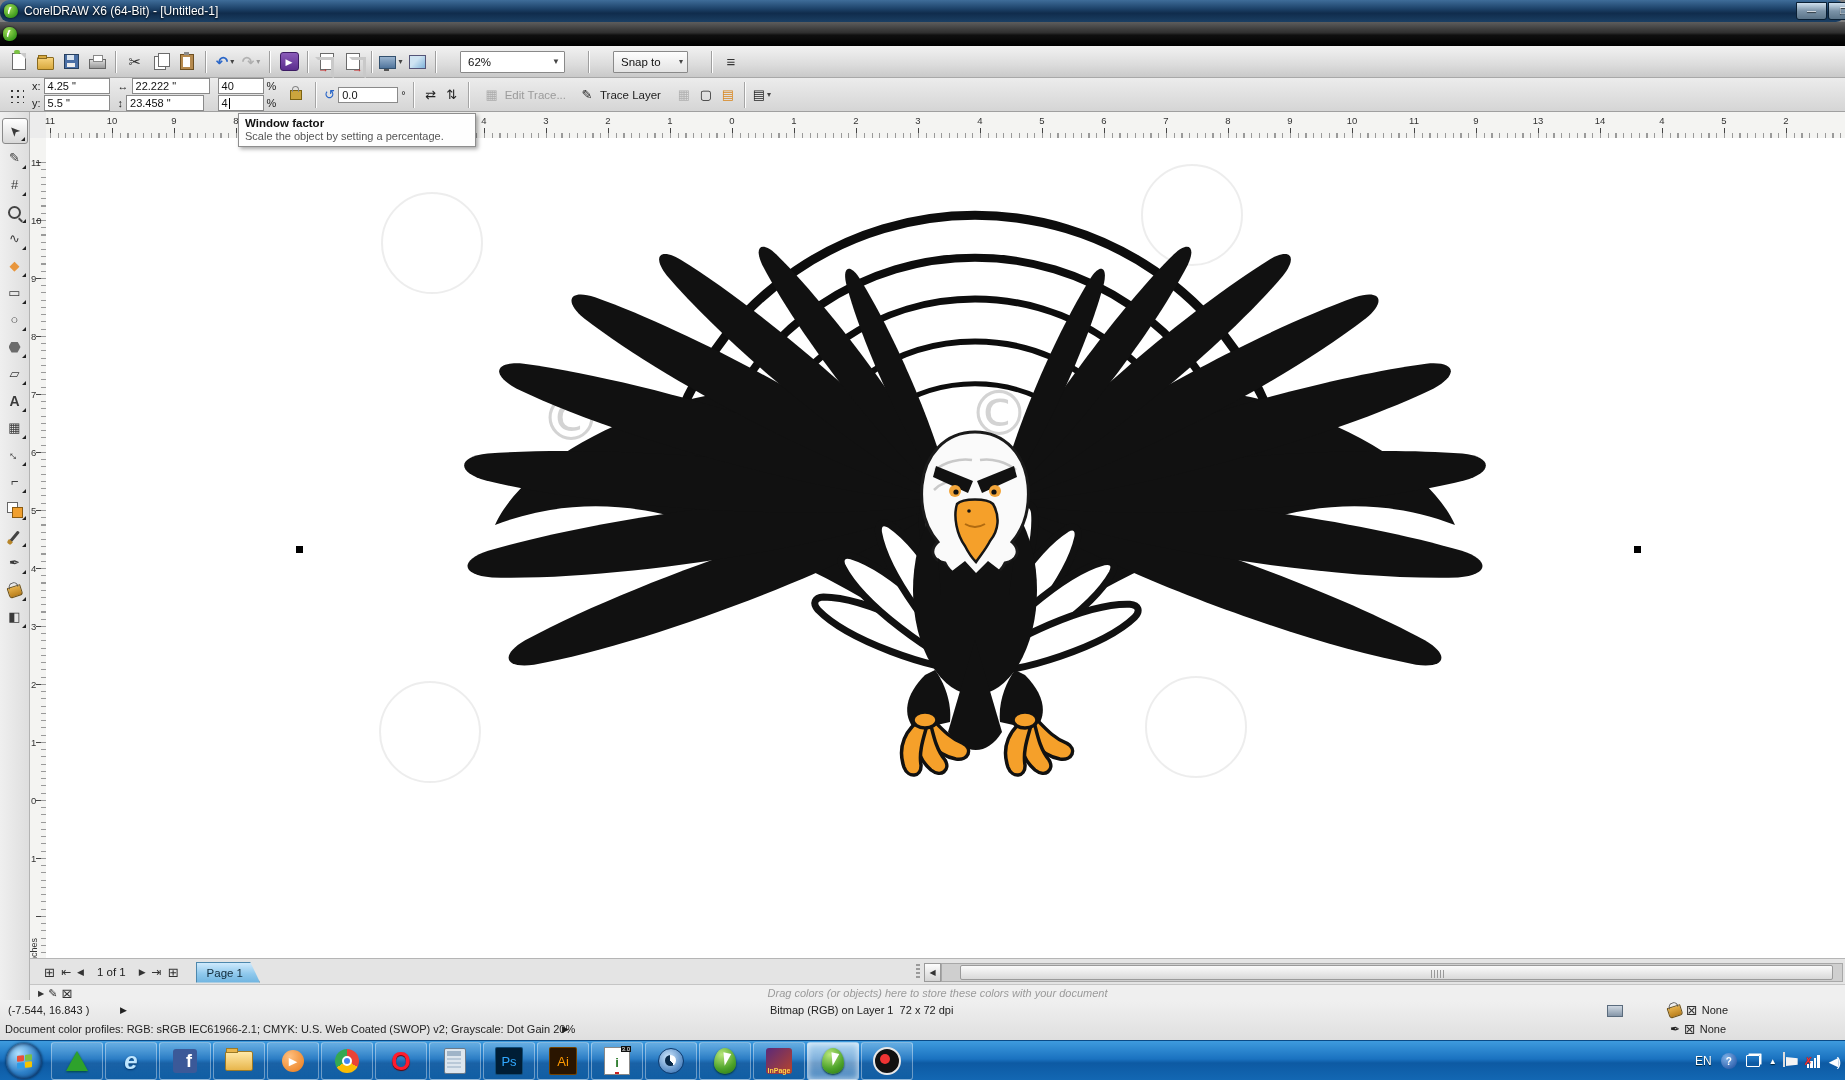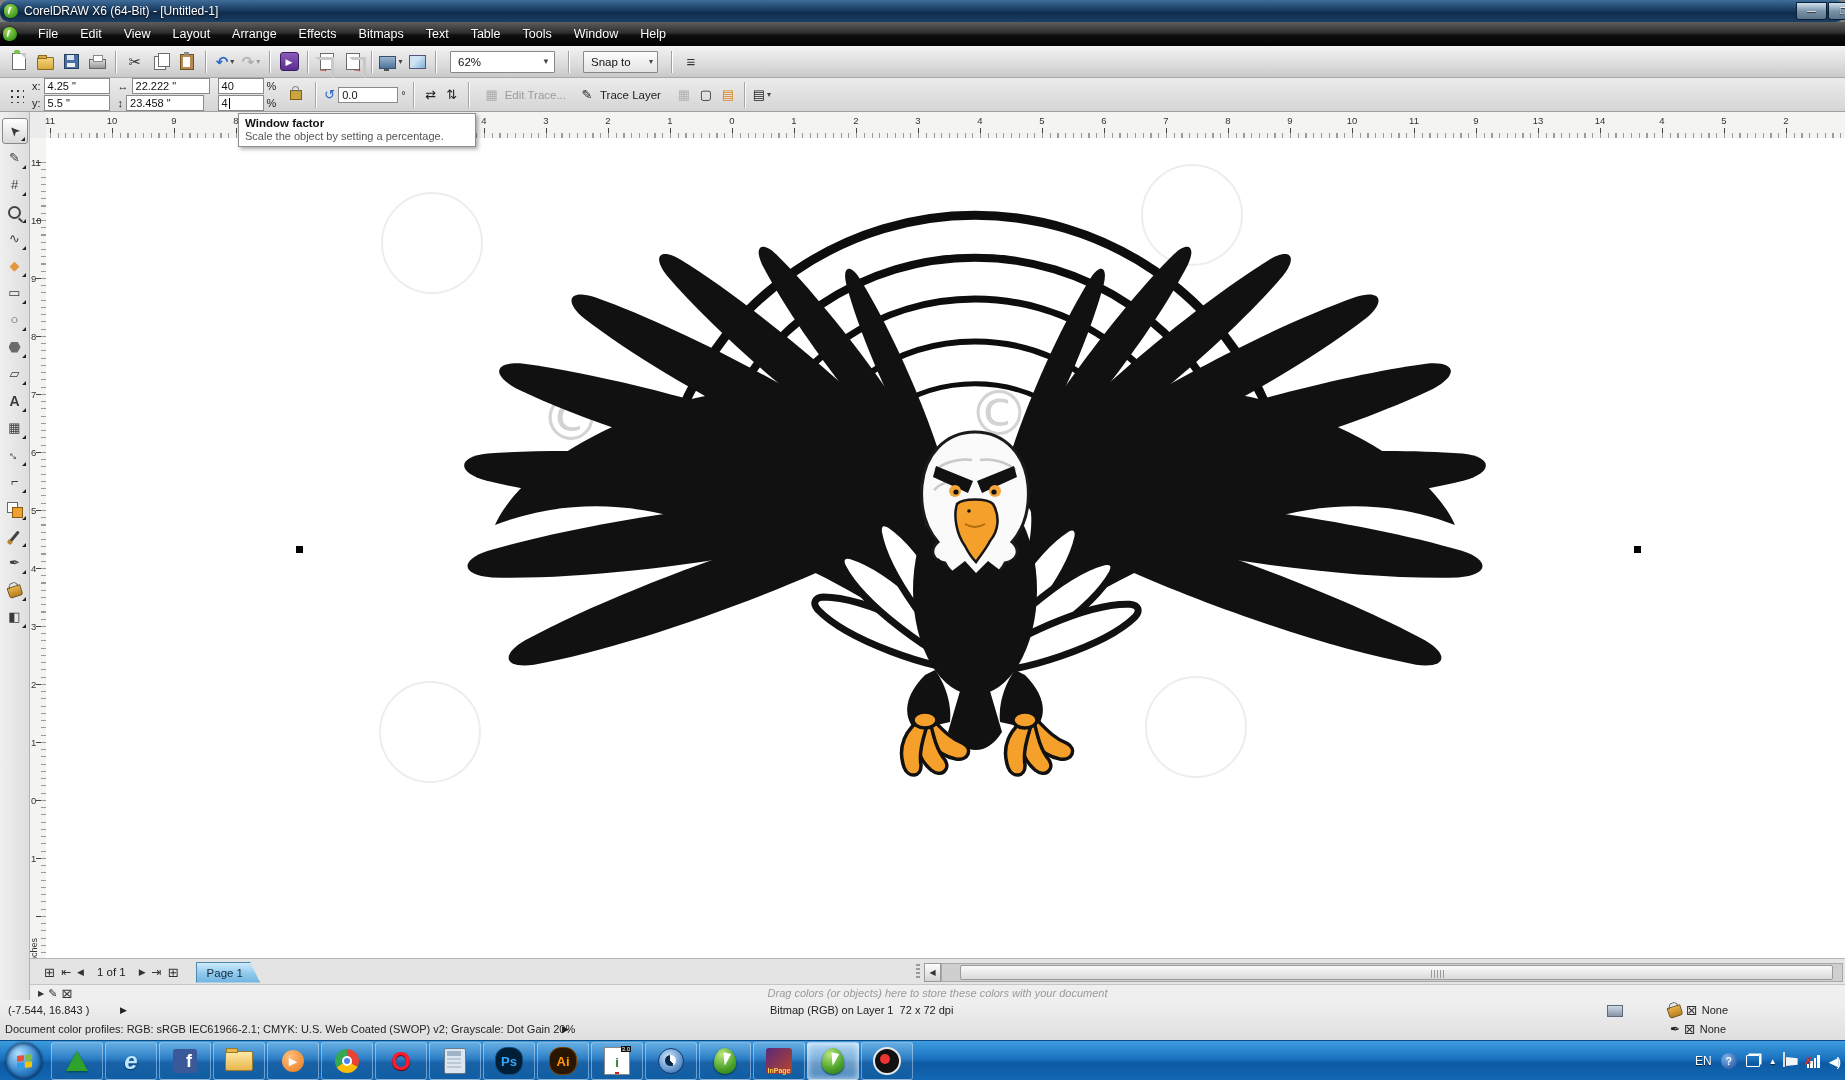--- a/index.html
+++ b/index.html
@@ -29,21 +29,21 @@
   #stdbar{position:absolute;left:0;top:46px;width:1845px;height:32px;
     background:linear-gradient(#f2f2f2,#dcdcdc 60%,#c9c9c9);border-bottom:1px solid #a8a8a8;
     display:flex;align-items:center;padding-left:6px;box-sizing:border-box;}
   .tbtn{display:flex;align-items:center;justify-content:center;min-width:24px;height:24px;
     border-radius:2px;margin:0 1px;position:relative;}
   .tbtn.dis{opacity:.45;}
   .tsep{width:1px;height:22px;background:#9f9f9f;border-right:1px solid #fff;margin:0 5px;}
   .dd{font-size:8px;color:#444;margin-left:2px;}
   .ticon{font-size:15px;color:#333;line-height:16px;display:inline-block;}
   .tcombo,.tsnap{display:flex;align-items:center;background:#fff;border:1px solid #898989;
-    height:20px;font-size:11.5px;padding:0 4px 0 7px;margin:0 8px;border-radius:1px;color:#111;}
+    height:20px;font-size:11.5px;padding:0 4px 0 7px;margin:0 18px;border-radius:1px;color:#111;}
   .tcombo{width:92px;justify-content:space-between;}
   .tsnap{background:linear-gradient(#fdfdfd,#e3e3e3);width:62px;justify-content:space-between;}
   
   .i-new,.i-docpage{width:12px;height:15px;background:#fff;border:1px solid #6b6b6b;position:relative;}
   .i-new::after,.i-docpage::after{content:"";position:absolute;right:-1px;top:-1px;border:3px solid #c9c9c9;
     border-left-color:transparent;border-bottom-color:transparent;}
   .i-new::before{content:"";position:absolute;left:1px;top:-4px;width:6px;height:4px;background:#7ac143;border-radius:2px;}
   .i-open{width:15px;height:11px;background:linear-gradient(#f7d37c,#d8a93f);border:1px solid #8a6a1e;
     border-radius:1px;position:relative;margin-top:3px;}
   .i-open::before{content:"";position:absolute;left:0;top:-3px;width:7px;height:2px;background:#d8a93f;border:1px solid #8a6a1e;}
@@ -196,21 +196,21 @@
     color:#fff;font-size:11px;display:flex;align-items:center;justify-content:center;}
   .chromeic{width:24px;height:24px;border-radius:50%;position:relative;
     background:conic-gradient(#ea4335 0 33%,#fbbc05 33% 66%,#34a853 66% 100%);}
   .chromeic::after{content:"";position:absolute;left:7px;top:7px;width:10px;height:10px;border-radius:50%;
     background:#4285f4;border:2px solid #fff;box-sizing:border-box;}
   .operag{font-size:25px;font-weight:bold;color:#ff1b2d;text-shadow:0 1px 1px #600;}
   .calcic{width:20px;height:24px;background:#dde6ee;border:1px solid #6a7a8a;border-radius:2px;position:relative;}
   .calcic::before{content:"";position:absolute;left:2px;top:2px;width:14px;height:5px;background:#9fb4c8;}
   .calcic::after{content:"";position:absolute;left:2px;top:9px;width:14px;height:12px;
     background:repeating-linear-gradient(#b9c9d8 0 2px,#dde6ee 2px 4px),repeating-linear-gradient(90deg,#b9c9d8 0 2px,#dde6ee 2px 4px);}
-  .adobe{width:26px;height:26px;border-radius:12px;font-weight:bold;font-size:13px;display:flex;align-items:center;justify-content:center;}
+  .adobe{width:26px;height:26px;border-radius:2px;font-weight:normal;font-size:13px;display:flex;align-items:center;justify-content:center;}
   .adobe.ps{background:#001e36;color:#31a8ff;border:1px solid #31a8ff55;}
   .adobe.ai{background:#2a1500;color:#ff9a00;border:1px solid #ff9a0055;}
   .ip3{width:24px;height:26px;background:#fff;border:1px solid #888;position:relative;font-size:13px;color:#c22;
     display:flex;align-items:flex-end;justify-content:center;font-weight:bold;}
   .ip3::before{content:"3.0";position:absolute;right:-2px;top:-2px;background:#111;color:#fff;font-size:6px;font-weight:normal;padding:0 1px;}
   .ip3 i{font-style:normal;color:#2a7a2a;border-bottom:2px solid #c22;line-height:18px;}
   .viewic{width:24px;height:24px;border-radius:50%;background:radial-gradient(circle at 40% 35%,#cfe8ff,#1f5fa8);position:relative;border:1px solid #0c3a6e;}
   .viewic::after{content:"";position:absolute;left:6px;top:6px;width:11px;height:11px;border-radius:50%;
     background:conic-gradient(#fff 0 40%,#0a2a4a 40% 100%);}
   .corelic{width:22px;height:26px;border-radius:50% 50% 50% 50%/60% 60% 40% 40%;
@@ -240,34 +240,20 @@
   <div class="corelsm"></div>
   <span>CorelDRAW X6 (64-Bit) - [Untitled-1]</span>
   <div class="wbtns">
     <div class="wbtn">—</div>
     <div class="wbtn">❐</div>
   </div>
 </div>
 
 <div id="menubar">
   <div class="corelsm"></div>
-  <div id="menu-items" style="display:flex;">
-      <div class="menu-item">File</div>
-      <div class="menu-item">Edit</div>
-      <div class="menu-item">View</div>
-      <div class="menu-item">Layout</div>
-      <div class="menu-item">Arrange</div>
-      <div class="menu-item">Effects</div>
-      <div class="menu-item">Bitmaps</div>
-      <div class="menu-item">Text</div>
-      <div class="menu-item">Table</div>
-      <div class="menu-item">Tools</div>
-      <div class="menu-item">Window</div>
-      <div class="menu-item">Help</div>
-    </div>
 </div>
 
 <div id="stdbar">
     <div class="tbtn">
       <span class="ticon i-new"></span>
     </div>
     <div class="tbtn">
       <span class="ticon i-open"></span>
     </div>
     <div class="tbtn">

